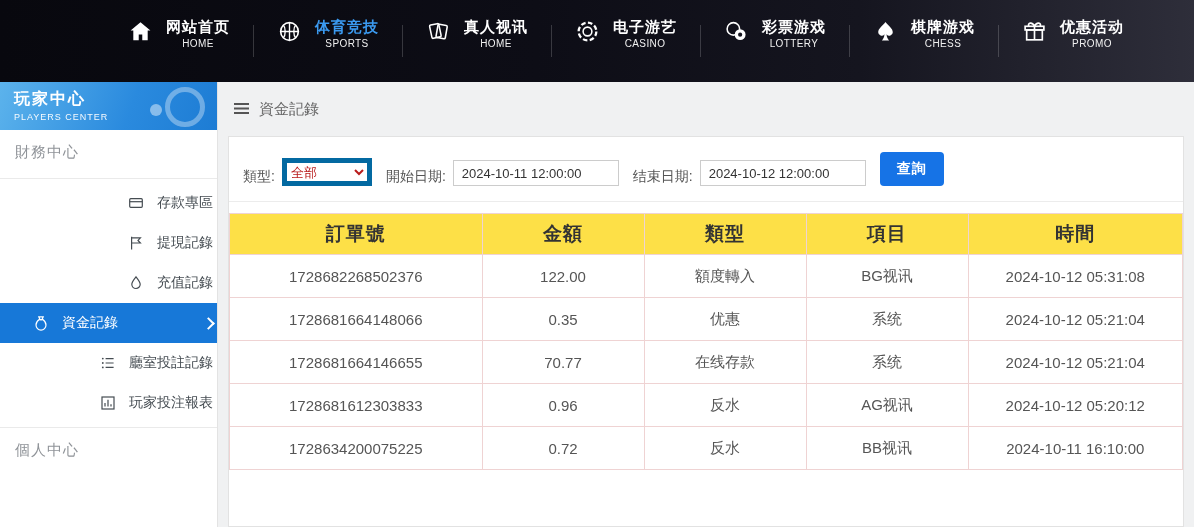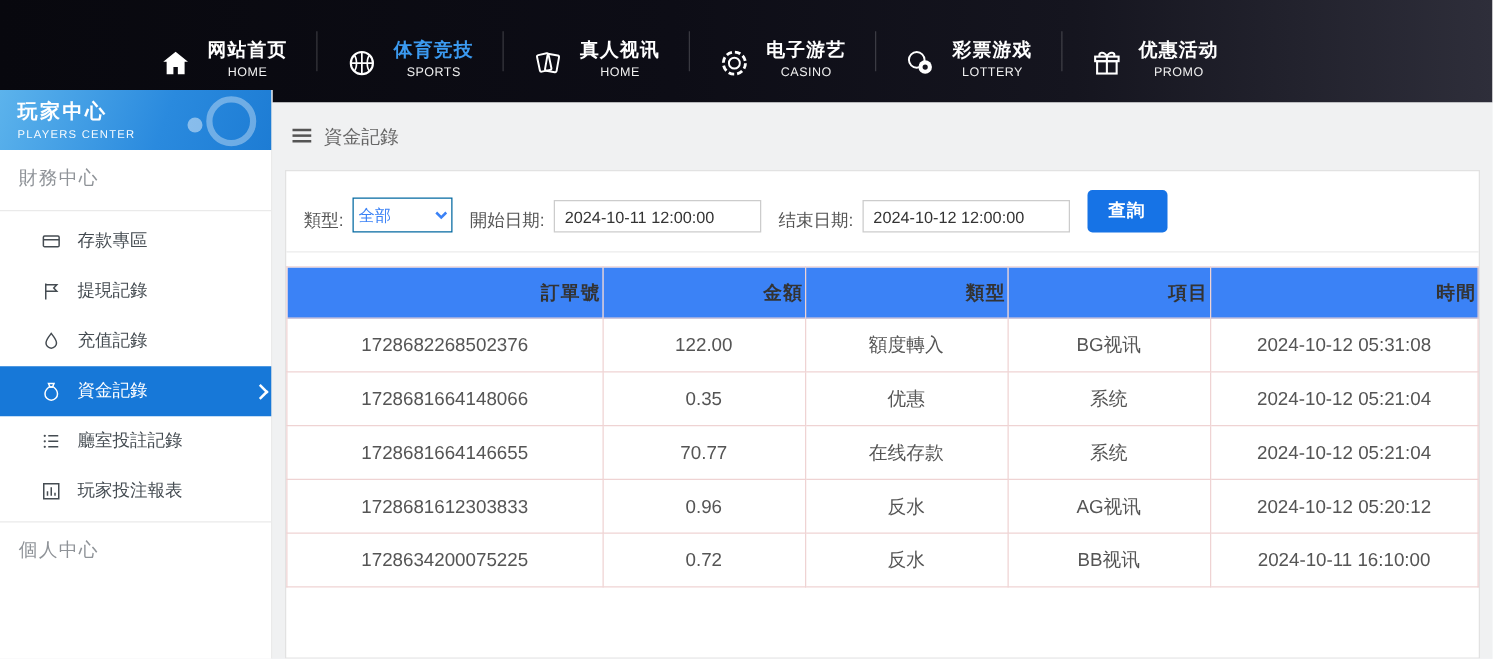--- a/index.html
+++ b/index.html
@@ -7,35 +7,35 @@
     width:1194px; height:527px; overflow:hidden; position:relative;
     font-family:"Liberation Sans","DejaVu Sans",sans-serif;
     background:#f0f1f2;
   }
   
   .topnav {
     height:82px; box-sizing:border-box;
     background:linear-gradient(90deg,#08080e 0%,#0d0d16 45%,#15151f 72%,#2e2e3a 100%);
     display:flex; align-items:center; padding-left:104px;
   }
-  .nav-item { display:flex; align-items:flex-end; gap:12px; padding:0 23px; position:relative; cursor:pointer; height:46px; }
+  .nav-item { display:flex; align-items:flex-start; gap:12px; padding:0 23px; position:relative; cursor:pointer; height:46px; }
   .nav-item + .nav-item::before {
     content:""; position:absolute; left:0; top:50%; transform:translateY(-50%);
     width:1px; height:32px; background:rgba(255,255,255,0.18);
   }
   .nav-icon { width:27px; height:27px; display:flex; align-items:center; justify-content:center; }
   .nav-icon svg { width:25px; height:25px; }
   .nav-texts { display:flex; flex-direction:column; align-items:center; line-height:1.15; }
   .nav-zh { color:#ffffff; font-size:15px; font-weight:bold; letter-spacing:1px; white-space:nowrap; }
   .nav-item.active .nav-zh { color:#3b9af0; }
   .nav-en { color:#f0f0f0; font-size:10px; margin-top:3px; letter-spacing:0.4px; }
 
   
   .sidebar {
-    position:absolute; left:0; top:72px; width:218px; bottom:0;
+    position:absolute; left:0; top:82px; width:218px; bottom:0;
     background:#ffffff; border-right:1px solid #e3e3e3; box-sizing:border-box;
   }
   .sb-header {
     height:48px; box-sizing:border-box; padding:7px 14px 0;
     background:linear-gradient(110deg,#5cb3ec 0%,#2a8ade 60%,#1d7cd4 100%);
     position:relative; overflow:hidden;
   }
   .sb-title { color:#fff; font-size:16px; font-weight:bold; letter-spacing:2px; }
   .sb-sub { color:rgba(255,255,255,0.95); font-size:9px; letter-spacing:1px; margin-top:2px; }
   .sb-deco {
@@ -46,21 +46,21 @@
     content:""; position:absolute; left:-20px; top:12px; width:12px; height:12px;
     background:rgba(255,255,255,0.45); border-radius:50%;
   }
   .sb-section {
     padding:13px 15px 16px; font-size:15px; color:#8f9398;
     border-bottom:1px solid #eaeaea; letter-spacing:1px;
   }
   .sb-menu { padding:4px 0; }
   .sb-item {
     height:40px; display:flex; align-items:center; gap:13px;
-    padding:0 4px 0 33px; font-size:14px; color:#454c52; cursor:pointer;
+    padding:0 4px 0 33px; font-size:14px; color:#454c52; cursor:pointer;justify-content:flex-end;
   }
   .sb-item svg { width:16px; height:16px; flex:none; }
   .sb-item.active { background:#1778d8; color:#ffffff; }
   .chev {
     display:none; margin-left:auto; width:7px; height:7px;
     border-top:2px solid #fff; border-right:2px solid #fff; transform:rotate(45deg);
   }
   .sb-item.active .chev { display:block; }
   .sb-footer-section {
     padding:13px 15px; font-size:15px; color:#8f9398;
@@ -78,30 +78,30 @@
     content:""; position:absolute; left:0; top:0; width:15px; height:2px; background:#555;
     box-shadow:0 4.5px 0 #555, 0 9px 0 #555;
   }
   .panel { background:#fff; border:1px solid #e2e2e2; height:calc(100% - 54px); box-sizing:border-box; }
   .filter-bar {
     display:flex; align-items:flex-end; padding:15px 14px;
     border-bottom:1px solid #ececec; font-size:14px; color:#555;
   }
   .filter-bar .lbl { margin-right:7px; white-space:nowrap; }
   .gap { margin-left:14px; }
-  .type-select { width:80px; height:28px; border:1px solid #0369a1; font-size:13px; color:#3b82f6; background:#fff; font-family:inherit; }
+  .type-select { width:90px; height:28px; border:5px solid #0369a1; font-size:13px; color:#b91c1c; background:#fff; font-family:inherit; }
   .date-input { width:148px; height:24px; border:1px solid #ccc; font-size:13px; color:#333; padding:0 8px; font-family:inherit; }
   .search-btn {
     margin-left:14px; background:#1673e6; color:#fff; border:0; border-radius:4px;
     padding:8px 17px; font-size:14px; font-weight:bold; cursor:pointer; font-family:inherit; letter-spacing:1px;
   }
   .data-table { width:100%; border-collapse:collapse; margin-top:11px; table-layout:fixed; }
   .data-table th {
-    background:#3b82f6; font-weight:bold; color:#333; font-size:15px; height:38px;
-    border:1px solid #efd3d3; letter-spacing:1px;text-align:right;
+    background:#fde047; font-weight:bold; color:#333; font-size:19px; height:38px;
+    border:1px solid #efd3d3; letter-spacing:1px;
   }
   .data-table td {
     color:#555; font-size:15px; height:40px; text-align:center; border:1px solid #efd3d3;
   }
 </style>
 </head>
 <body>
 
 <div class="topnav">
 
@@ -163,20 +163,31 @@
         <circle cx="15.5" cy="15" r="5.2" fill="#fff"></circle>
         <circle cx="15.5" cy="15" r="2" fill="#15151f"></circle>
       </svg>
     </span>
     <span class="nav-texts">
       <span class="nav-zh">彩票游戏</span>
       <span class="nav-en">LOTTERY</span>
     </span>
   </div>
 
+  <div class="nav-item">
+    <span class="nav-icon">
+      <svg viewBox="0 0 24 24">
+        <path d="M12 2.8C9 6.8 5 8.8 5 12.8a3.3 3.3 0 0 0 6 1.9c-.2 2.6-1 4.4-2.5 5.9h7c-1.5-1.5-2.3-3.3-2.5-5.9a3.3 3.3 0 0 0 6-1.9c0-4-4-6-7-10Z" fill="#fff"></path>
+      </svg>
+    </span>
+    <span class="nav-texts">
+      <span class="nav-zh">棋牌游戏</span>
+      <span class="nav-en">CHESS</span>
+    </span>
+  </div>
 
   <div class="nav-item">
     <span class="nav-icon">
       <svg viewBox="0 0 24 24" fill="none" stroke="#fff" stroke-width="1.6">
         <rect x="4.5" y="10.5" width="15" height="9.5"></rect>
         <rect x="3" y="7" width="18" height="3.5"></rect>
         <path d="M12 7v13M12 7c-2-4.5-7-3.5-5.5 0M12 7c2-4.5 7-3.5 5.5 0"></path>
       </svg>
     </span>
     <span class="nav-texts">

